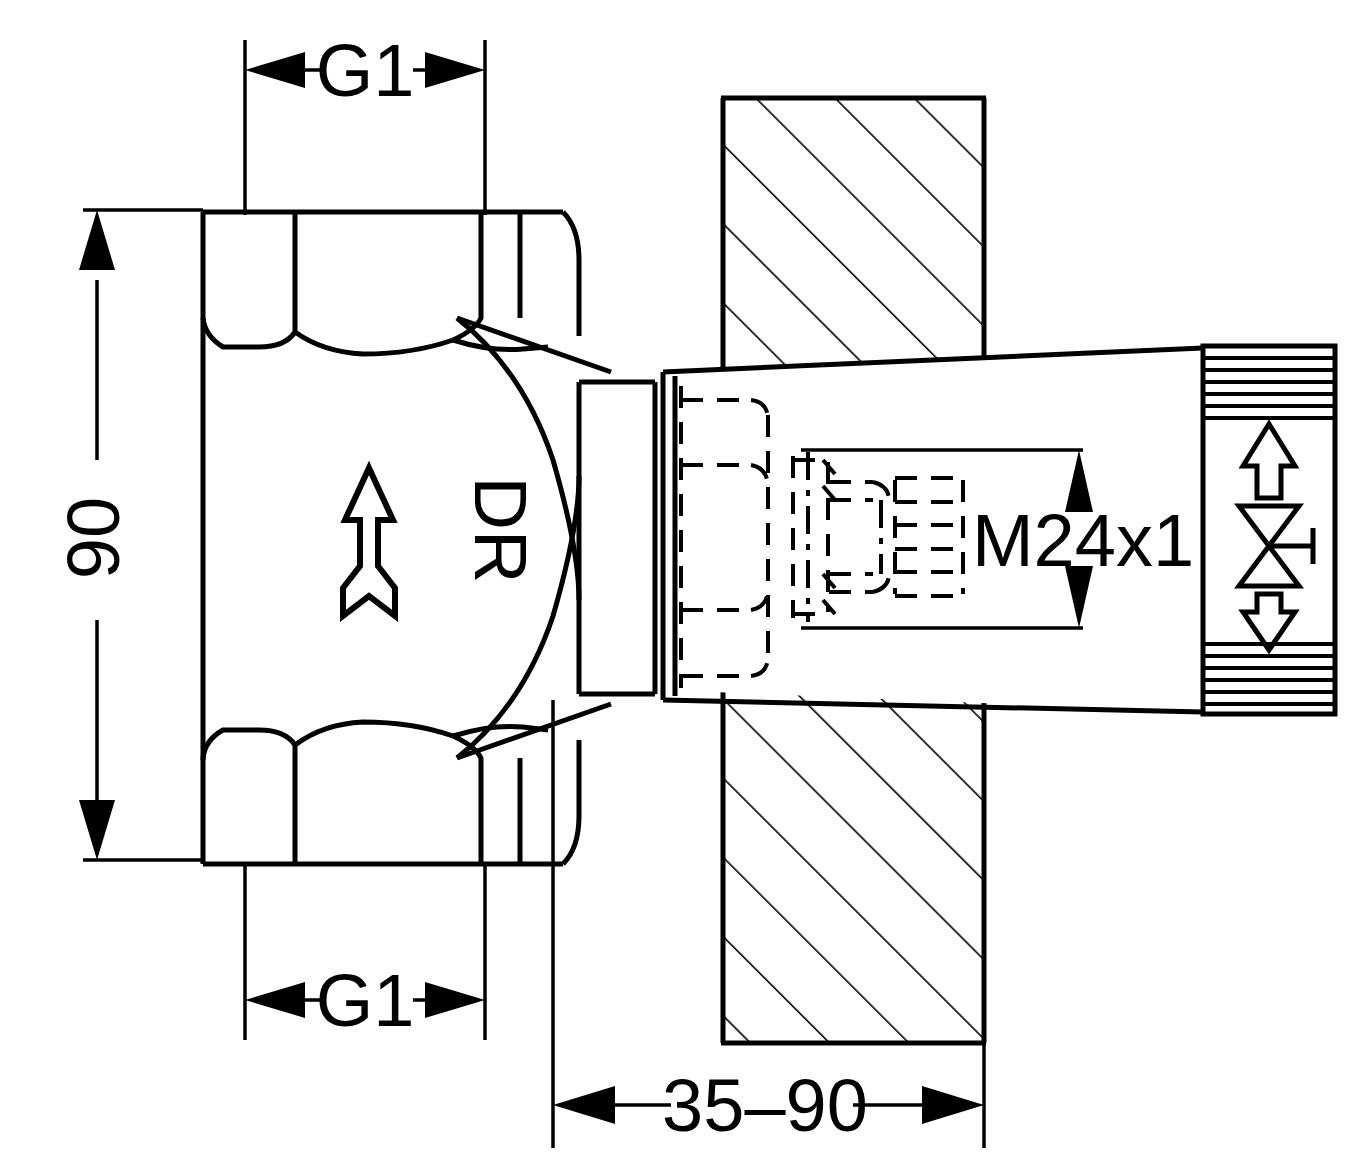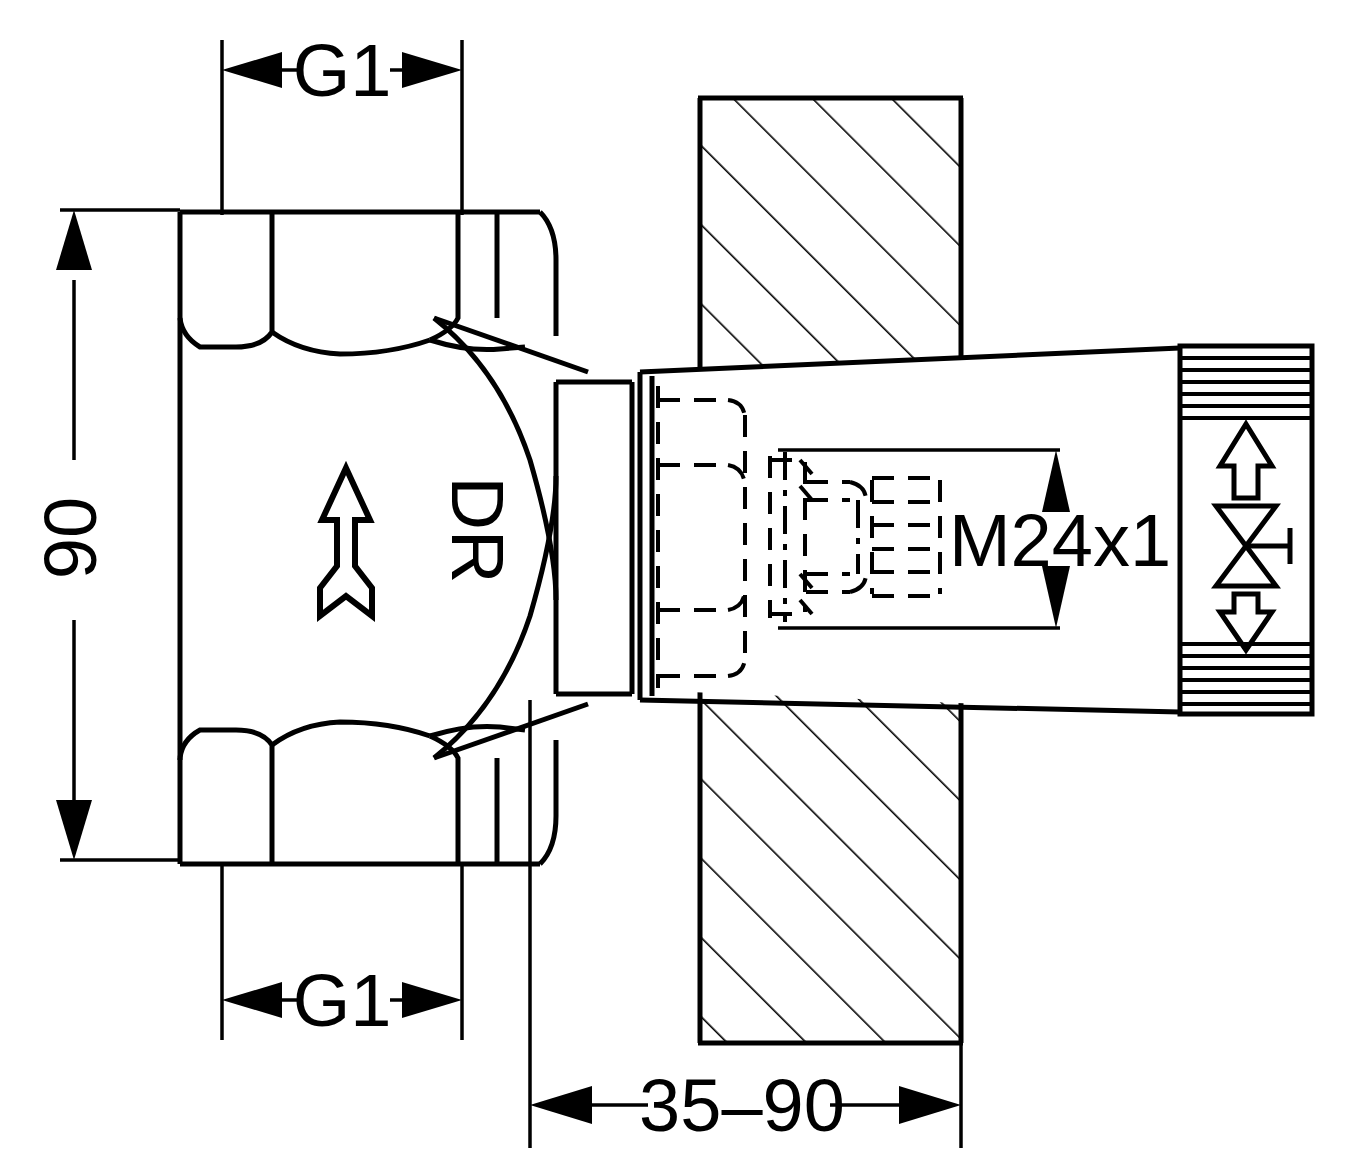--- a/index.html
+++ b/index.html
@@ -9,20 +9,21 @@
   }
   body {
     font-family: "Liberation Sans", sans-serif;
   }
   #drawing-root {
     position: relative;
     width: 1328px;
     height: 1176px;
     background: #ffffff;
     overflow: hidden;
+    margin-left: 23px;
   }
   svg#tech-drawing {
     display: block;
     width: 1360px;
     height: 1176px;
   }
   .dim-text {
     font-family: "Liberation Sans", sans-serif;
     font-size: 74px;
     fill: #000000;

